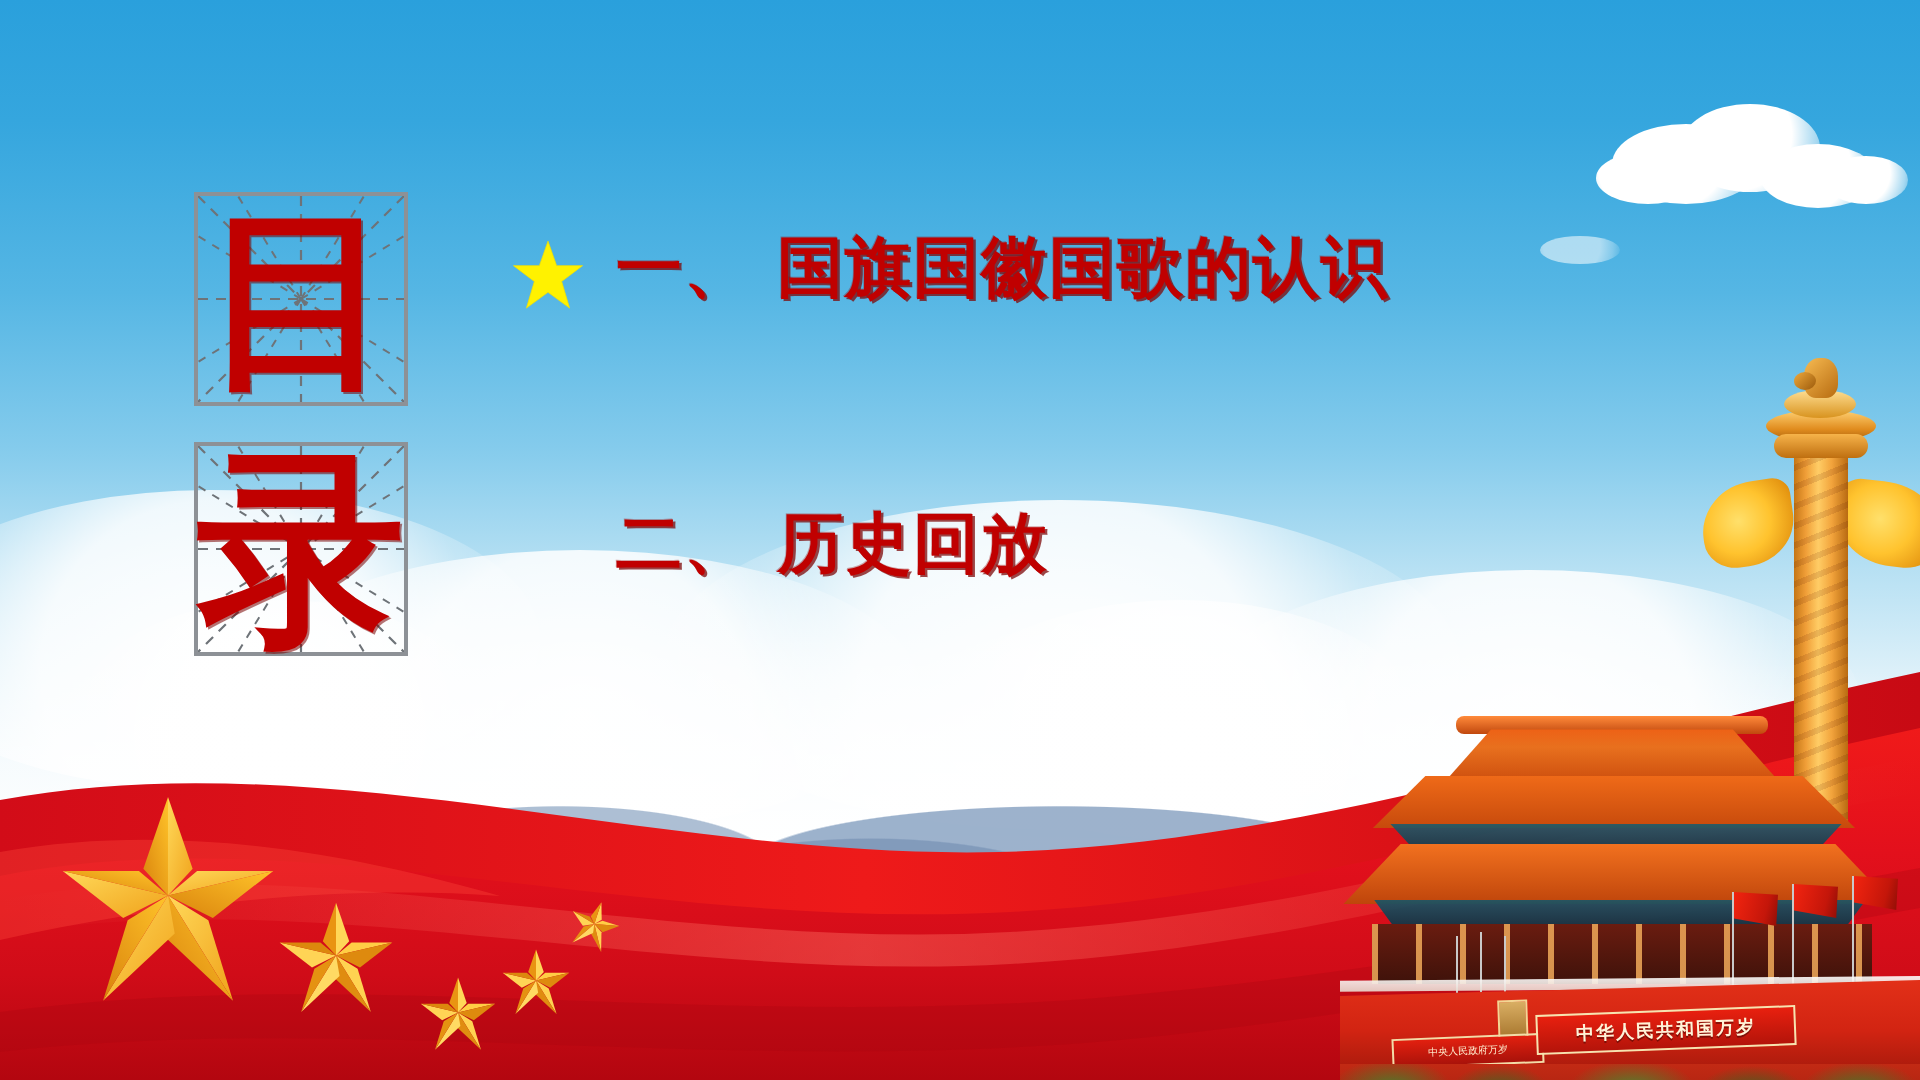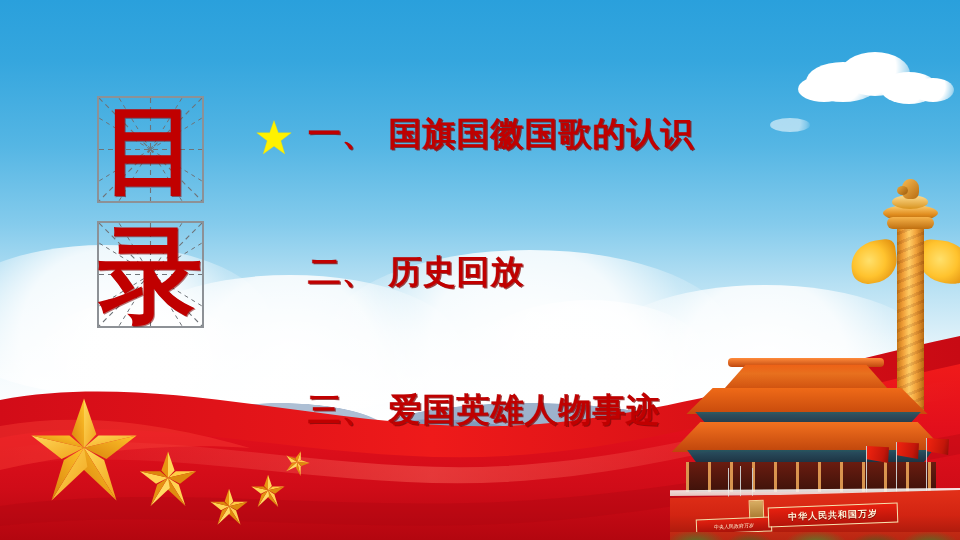--- a/index.html
+++ b/index.html
@@ -539,19 +539,16 @@
           <polygon points="50,1 62,35 98,35 69,57 80,94 50,72 20,94 31,57 2,35 38,35" fill="#FFF200" stroke="#F2E000" stroke-width="1"></polygon>
         </svg>
       </div>
       <div class="toc-text">一、 国旗国徽国歌的认识</div>
     </div>
 
     <div class="toc-row r2">
       <div class="toc-text">二、 历史回放</div>
     </div>
 
-    <div class="toc-row r3">
-      <div class="toc-text">三、 爱国英雄人物事迹</div>
-    </div>
 
   </div>
 
 </div>
 
 </body></html>

